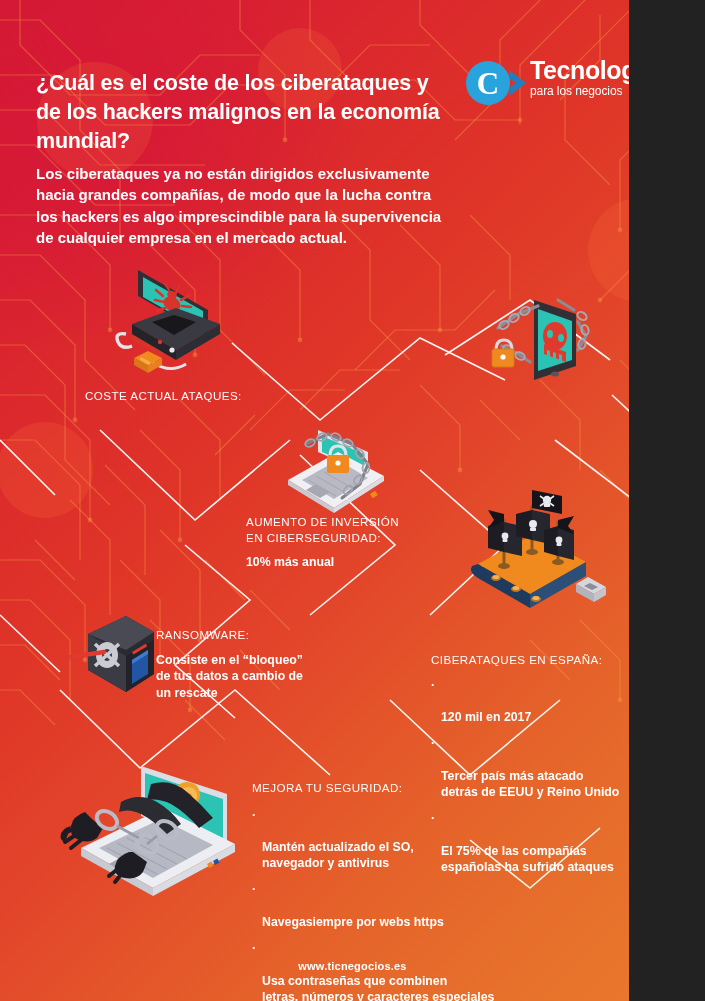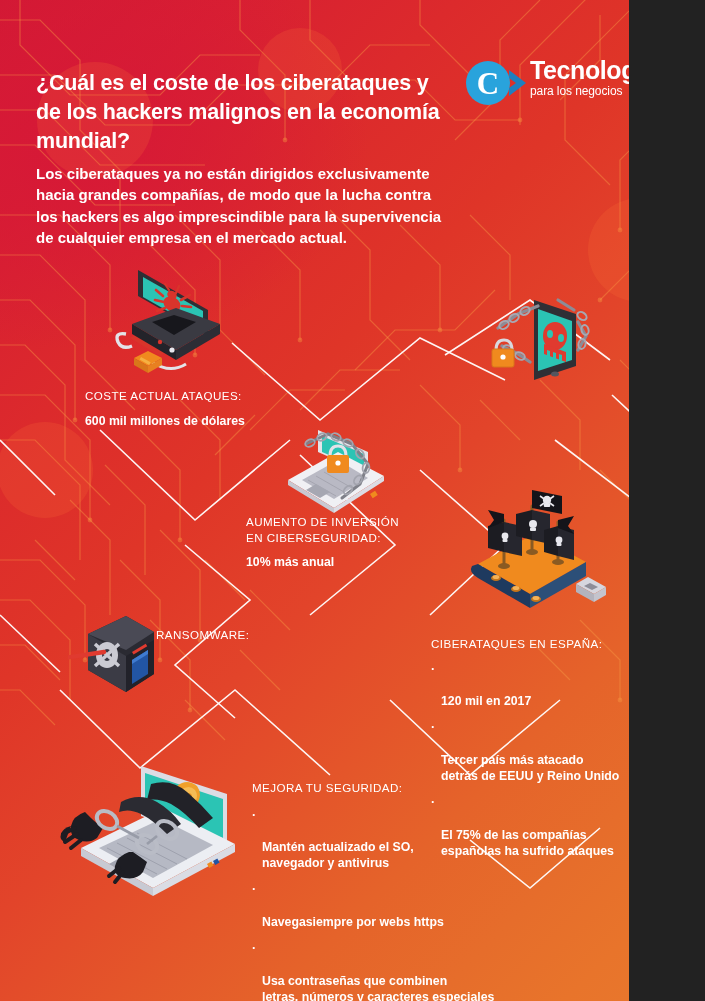--- a/index.html
+++ b/index.html
@@ -72,21 +72,21 @@
     margin-bottom:10px;padding-left:10px;position:relative;white-space:pre-line;
   }
   .b-list li:last-child{margin-bottom:0;}
   .b-list li .dot{position:absolute;left:0;top:0;}
 
   
   #blk-coste-actual{left:57px;top:388px;width:275px;margin-left:28px;}
   #blk-coste-estimado{left:405px;top:388px;width:280px;}
   #blk-inversion{left:246px;top:514px;width:230px;}
   #blk-ransomware{left:156px;top:627px;width:215px;}
-  #blk-espana{left:431px;top:636px;width:250px;}
+  #blk-espana{left:431px;top:652px;width:250px;}
   #blk-mejora{left:252px;top:780px;width:320px;}
   #blk-mejora .b-head{margin-bottom:11px;}
 
   
   .illu{position:absolute;}
   #illu-monitor{left:108px;top:262px;width:136px;height:118px;}
   #illu-tablet{left:478px;top:292px;width:116px;height:96px;}
   #illu-laptop-lock{left:272px;top:422px;width:128px;height:98px;}
   #illu-usb-ship{left:458px;top:486px;width:148px;height:140px;}
   #illu-server{left:68px;top:612px;width:96px;height:96px;}
@@ -480,32 +480,34 @@
       </g>
       <g fill="none" stroke="#989ca8" stroke-width="2.6">
         <path d="M62 66 L84 78"></path>
           <path d="M102 76 L92 84"></path>
       </g>
     </svg>
   </div>
 
   <div class="block" id="blk-coste-actual">
     <div class="b-head">COSTE ACTUAL ATAQUES:</div>
-    <div class="b-value">600 mil millones de dólares</div>
   </div>
 
 
   <div class="block" id="blk-inversion">
     <div class="b-head">AUMENTO DE INVERSIÓN
 EN CIBERSEGURIDAD:</div>
     <div class="b-value">10% más anual</div>
   </div>
 
   <div class="block" id="blk-ransomware">
     <div class="b-head">RANSOMWARE:</div>
+    <div class="b-value" style="white-space:pre-line;">Consiste en el “bloqueo”
+de tus datos a cambio de
+un rescate</div>
   </div>
 
   <div class="block" id="blk-espana">
     <div class="b-head">CIBERATAQUES EN ESPAÑA:</div>
     <ul class="b-list">
       <li>
         <span class="dot">·</span>
         <span>120 mil en 2017</span>
       </li>
       <li>
@@ -534,14 +536,17 @@
         <span>Navegasiempre por webs https</span>
       </li>
       <li>
         <span class="dot">·</span>
         <span>Usa contraseñas que combinen
 letras, números y caracteres especiales</span>
       </li>
     </ul>
   </div>
 
+  <div class="footer">
+    <span>www.ticnegocios.es</span>
+  </div>
 
 </div>
 
 </body></html>

